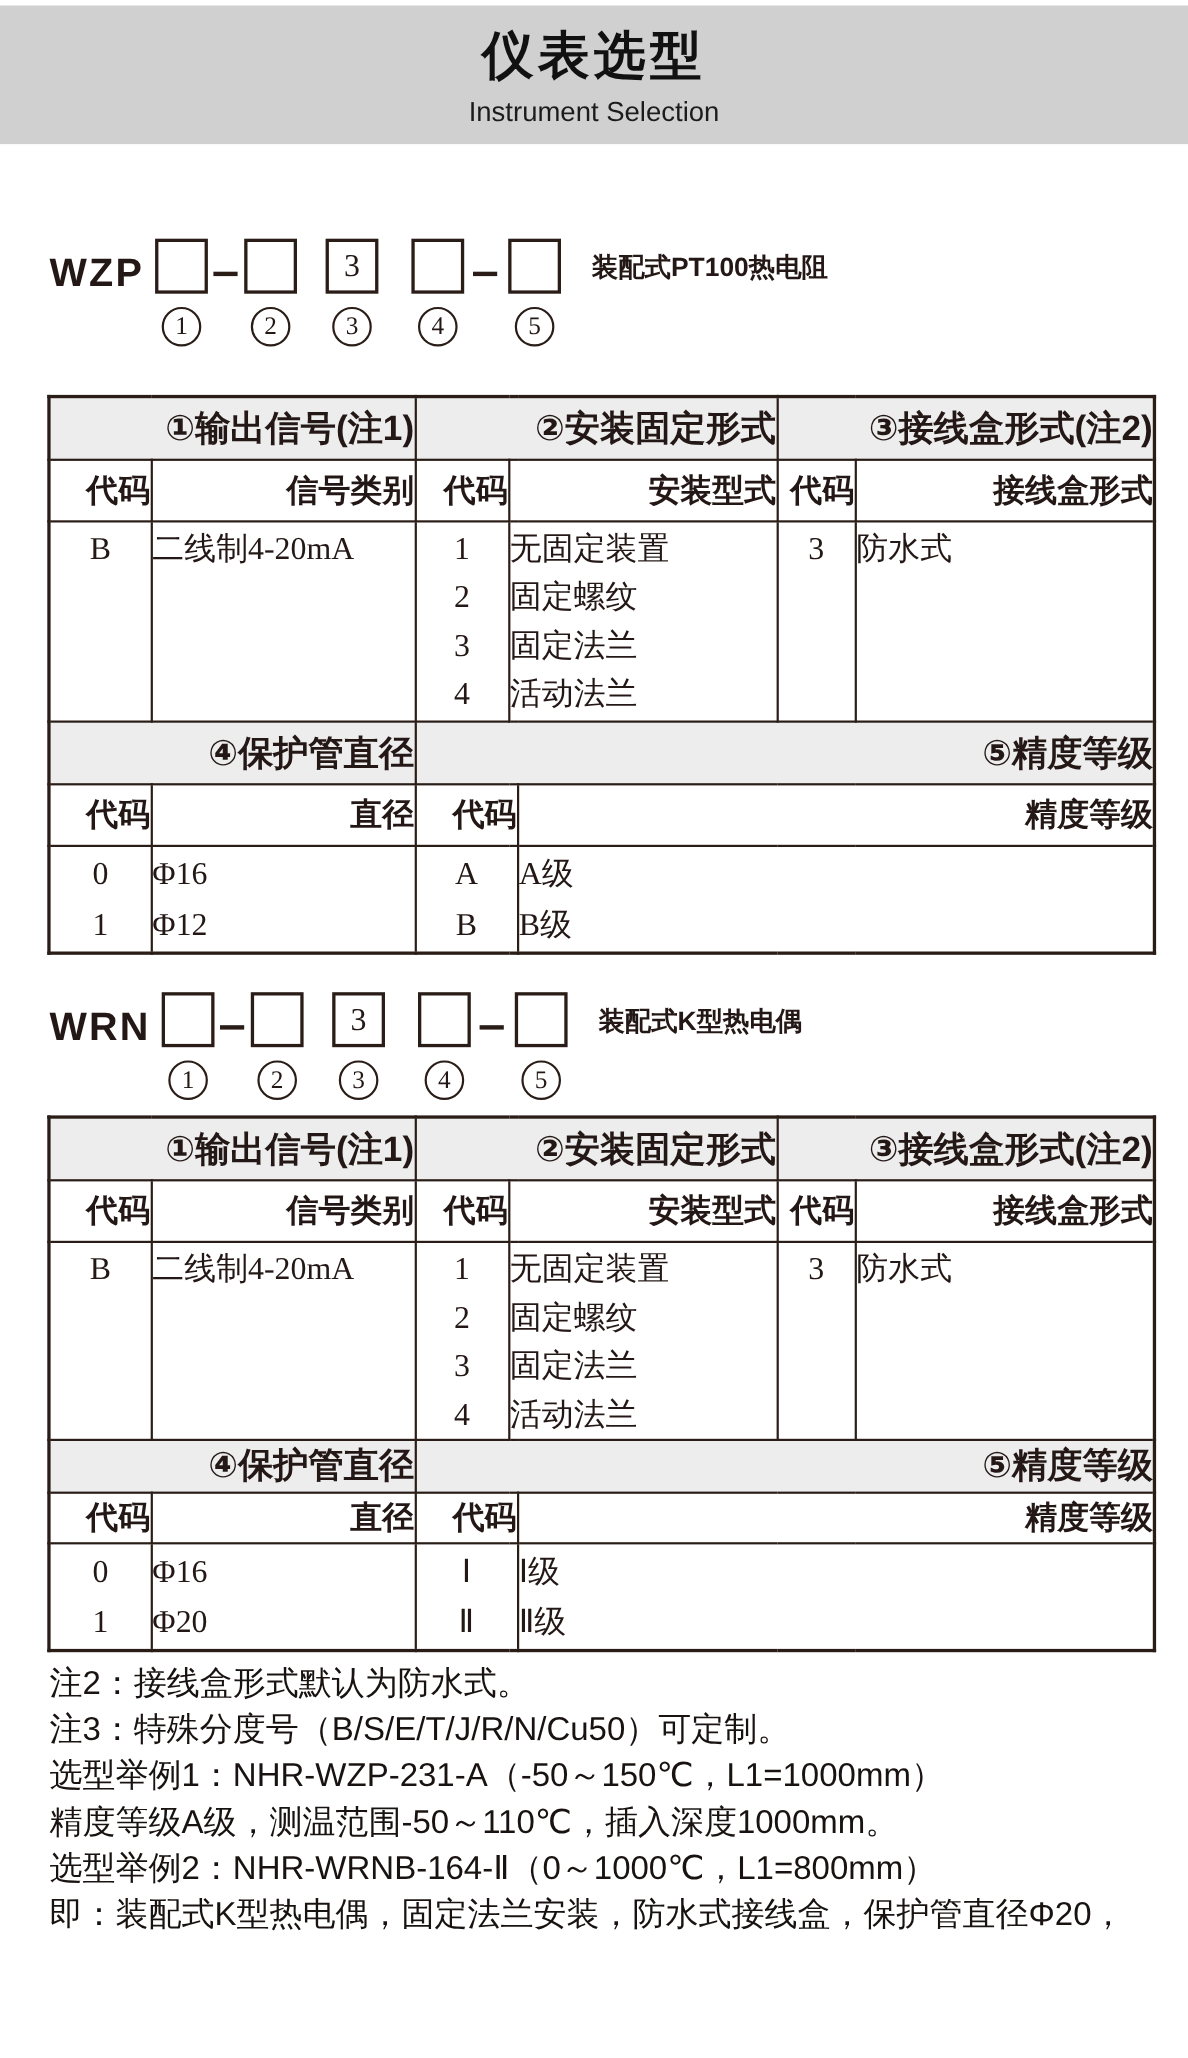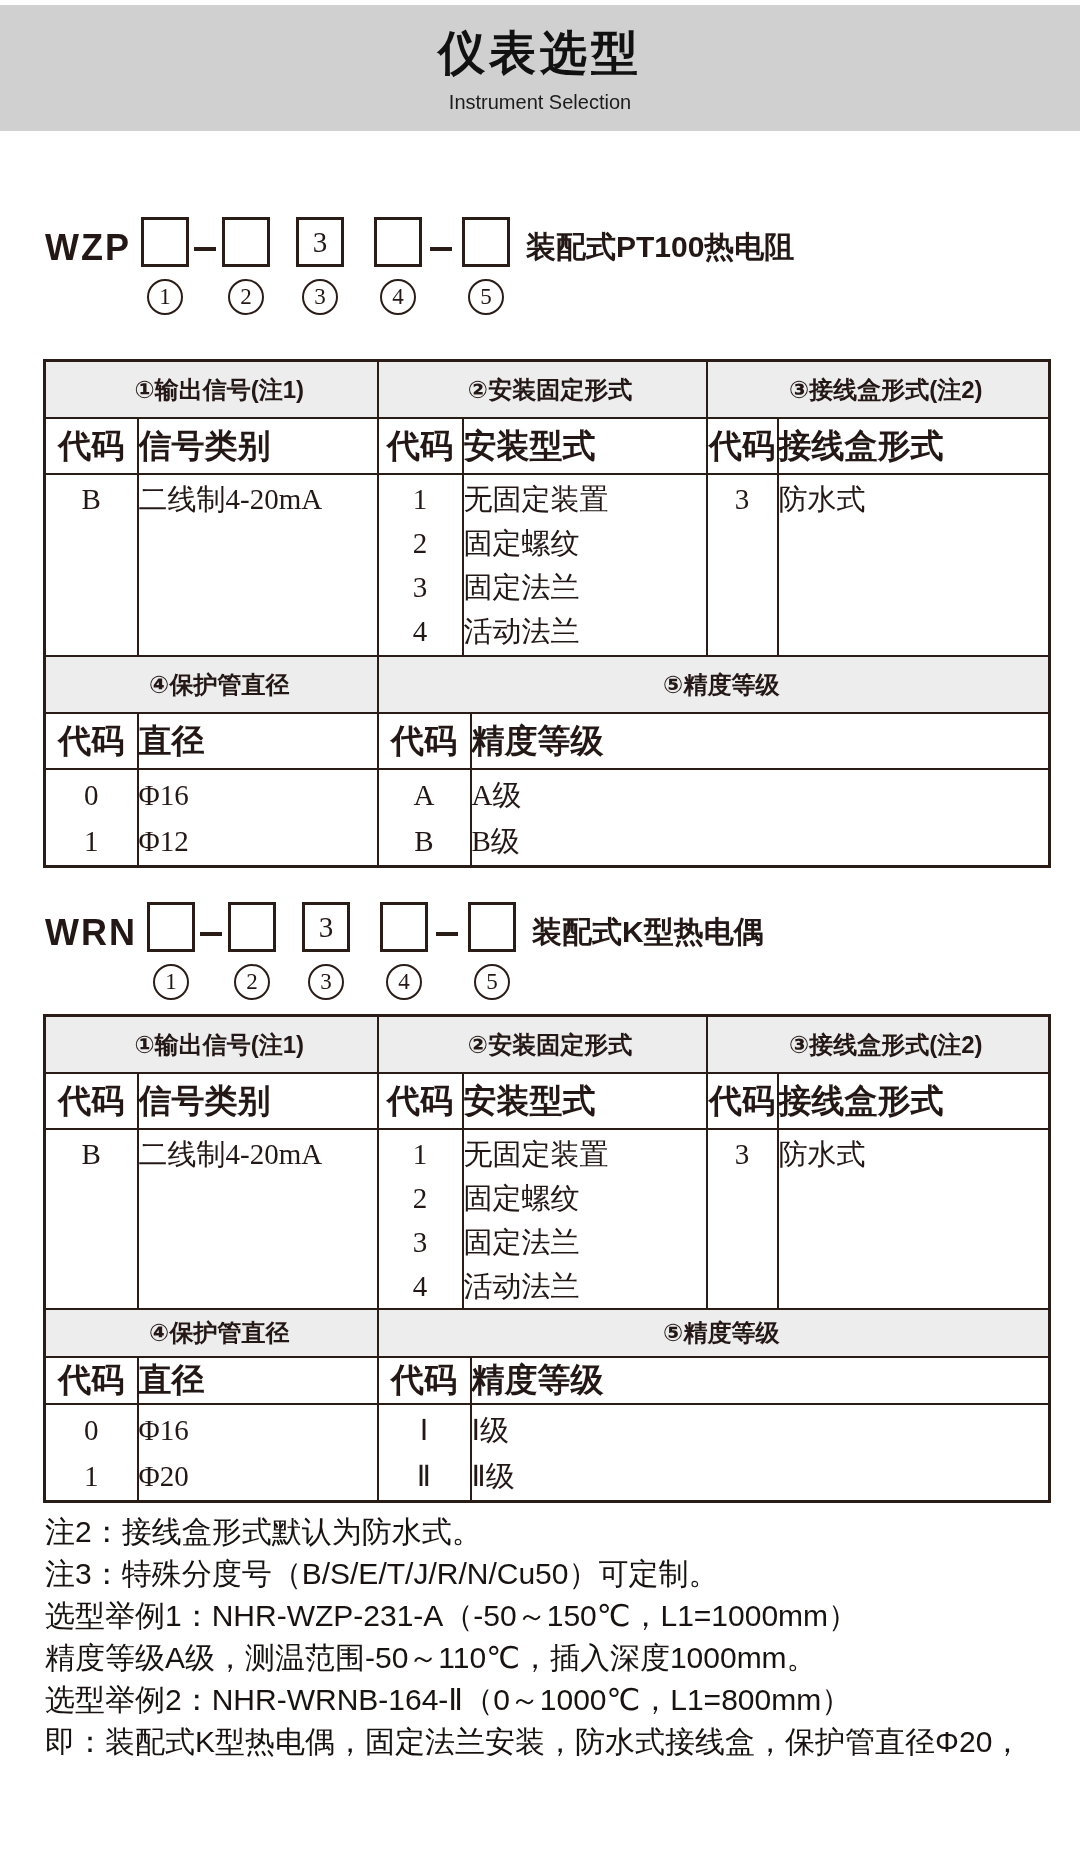--- a/index.html
+++ b/index.html
@@ -7,21 +7,21 @@
     position:relative; width:1080px; height:1871px; overflow:hidden;
     background:#ffffff; color:#231815;
     font-family:"Liberation Sans", "DejaVu Sans", sans-serif;
   }
   
   .banner {
     margin-top:5px; height:126px; background:#d1d0d1;
     display:flex; flex-direction:column; align-items:center; justify-content:center;
   }
   .banner .title { font-size:47px; font-weight:bold; letter-spacing:4px; color:#111111; }
-  .banner .subtitle { font-size:20px; margin-top:6px; color:#1c1c1c; }
+  .banner .subtitle { font-size:25px; margin-top:6px; color:#1c1c1c; }
 
   
   .code-row { display:flex; align-items:flex-start; margin-left:45px; }
   .code-row .prefix {
     font-size:36px; font-weight:bold; letter-spacing:2px; margin-top:10px;
   }
   .slot { display:flex; flex-direction:column; align-items:center; width:48px; flex:none; }
   .box {
     width:42px; height:44px; border:3px solid #2a1d17; background:#ffffff;
     display:flex; align-items:center; justify-content:center;
@@ -29,38 +29,38 @@
   }
   .circ {
     margin-top:12px; width:32px; height:32px; border:2px solid #2a1d17; border-radius:50%;
     display:flex; align-items:center; justify-content:center;
     font-family:"Liberation Serif", serif; font-size:23px;
   }
   .dashbar { width:22px; height:4px; background:#2a1d17; margin-top:30px; flex:none; }
   .m-pre { margin-left:10px; } .m-d1 { margin-left:5px; } .m-s2 { margin-left:6px; }
   .m-s3 { margin-left:26px; } .m-s4 { margin-left:30px; } .m-d2 { margin-left:8px; }
   .m-s5 { margin-left:10px; } 
-  .desc { font-size:30px; font-weight:bold; margin-top:10px; margin-left:16px; white-space:nowrap; }
+  .desc { font-size:24px; font-weight:bold; margin-top:10px; margin-left:28px; white-space:nowrap; }
   .row1 { margin-top:86px; }
   .row2 { margin-top:34px; }
 
   
   table.spec {
     border-collapse:collapse; table-layout:fixed; width:1005px; margin-left:43px;
     border:3px solid #2a1d17;
   }
   .t1 { margin-top:44px; }
   .t2 { margin-top:14px; }
   table.spec th, table.spec td { border:2px solid #2a1d17; padding:0; color:#231815; }
   tr.h th {
-    background:#eeedee; font-size:24px; font-weight:bold; text-align:center;
+    background:#eeedee; font-size:32px; font-weight:bold; text-align:right;
     padding-left:16px; height:55px;
   }
   tr.s td {
-    font-family:"Liberation Serif", serif; font-size:33px; font-weight:bold; height:54px;
+    font-family:"Liberation Serif", serif; font-size:29px; font-weight:bold; height:54px;text-align:right;
   }
   td.code { text-align:center; }
   td.lbl { padding-left:13px; text-align:left; }
   tr.b td {
     vertical-align:top; font-family:"Liberation Serif", serif; font-size:29px;
   }
   tr.b1 td { height:178px; }
   tr.b2 td { height:93px; }
   .line { height:44px; line-height:44px; }
   .line2 { height:46px; line-height:46px; }

